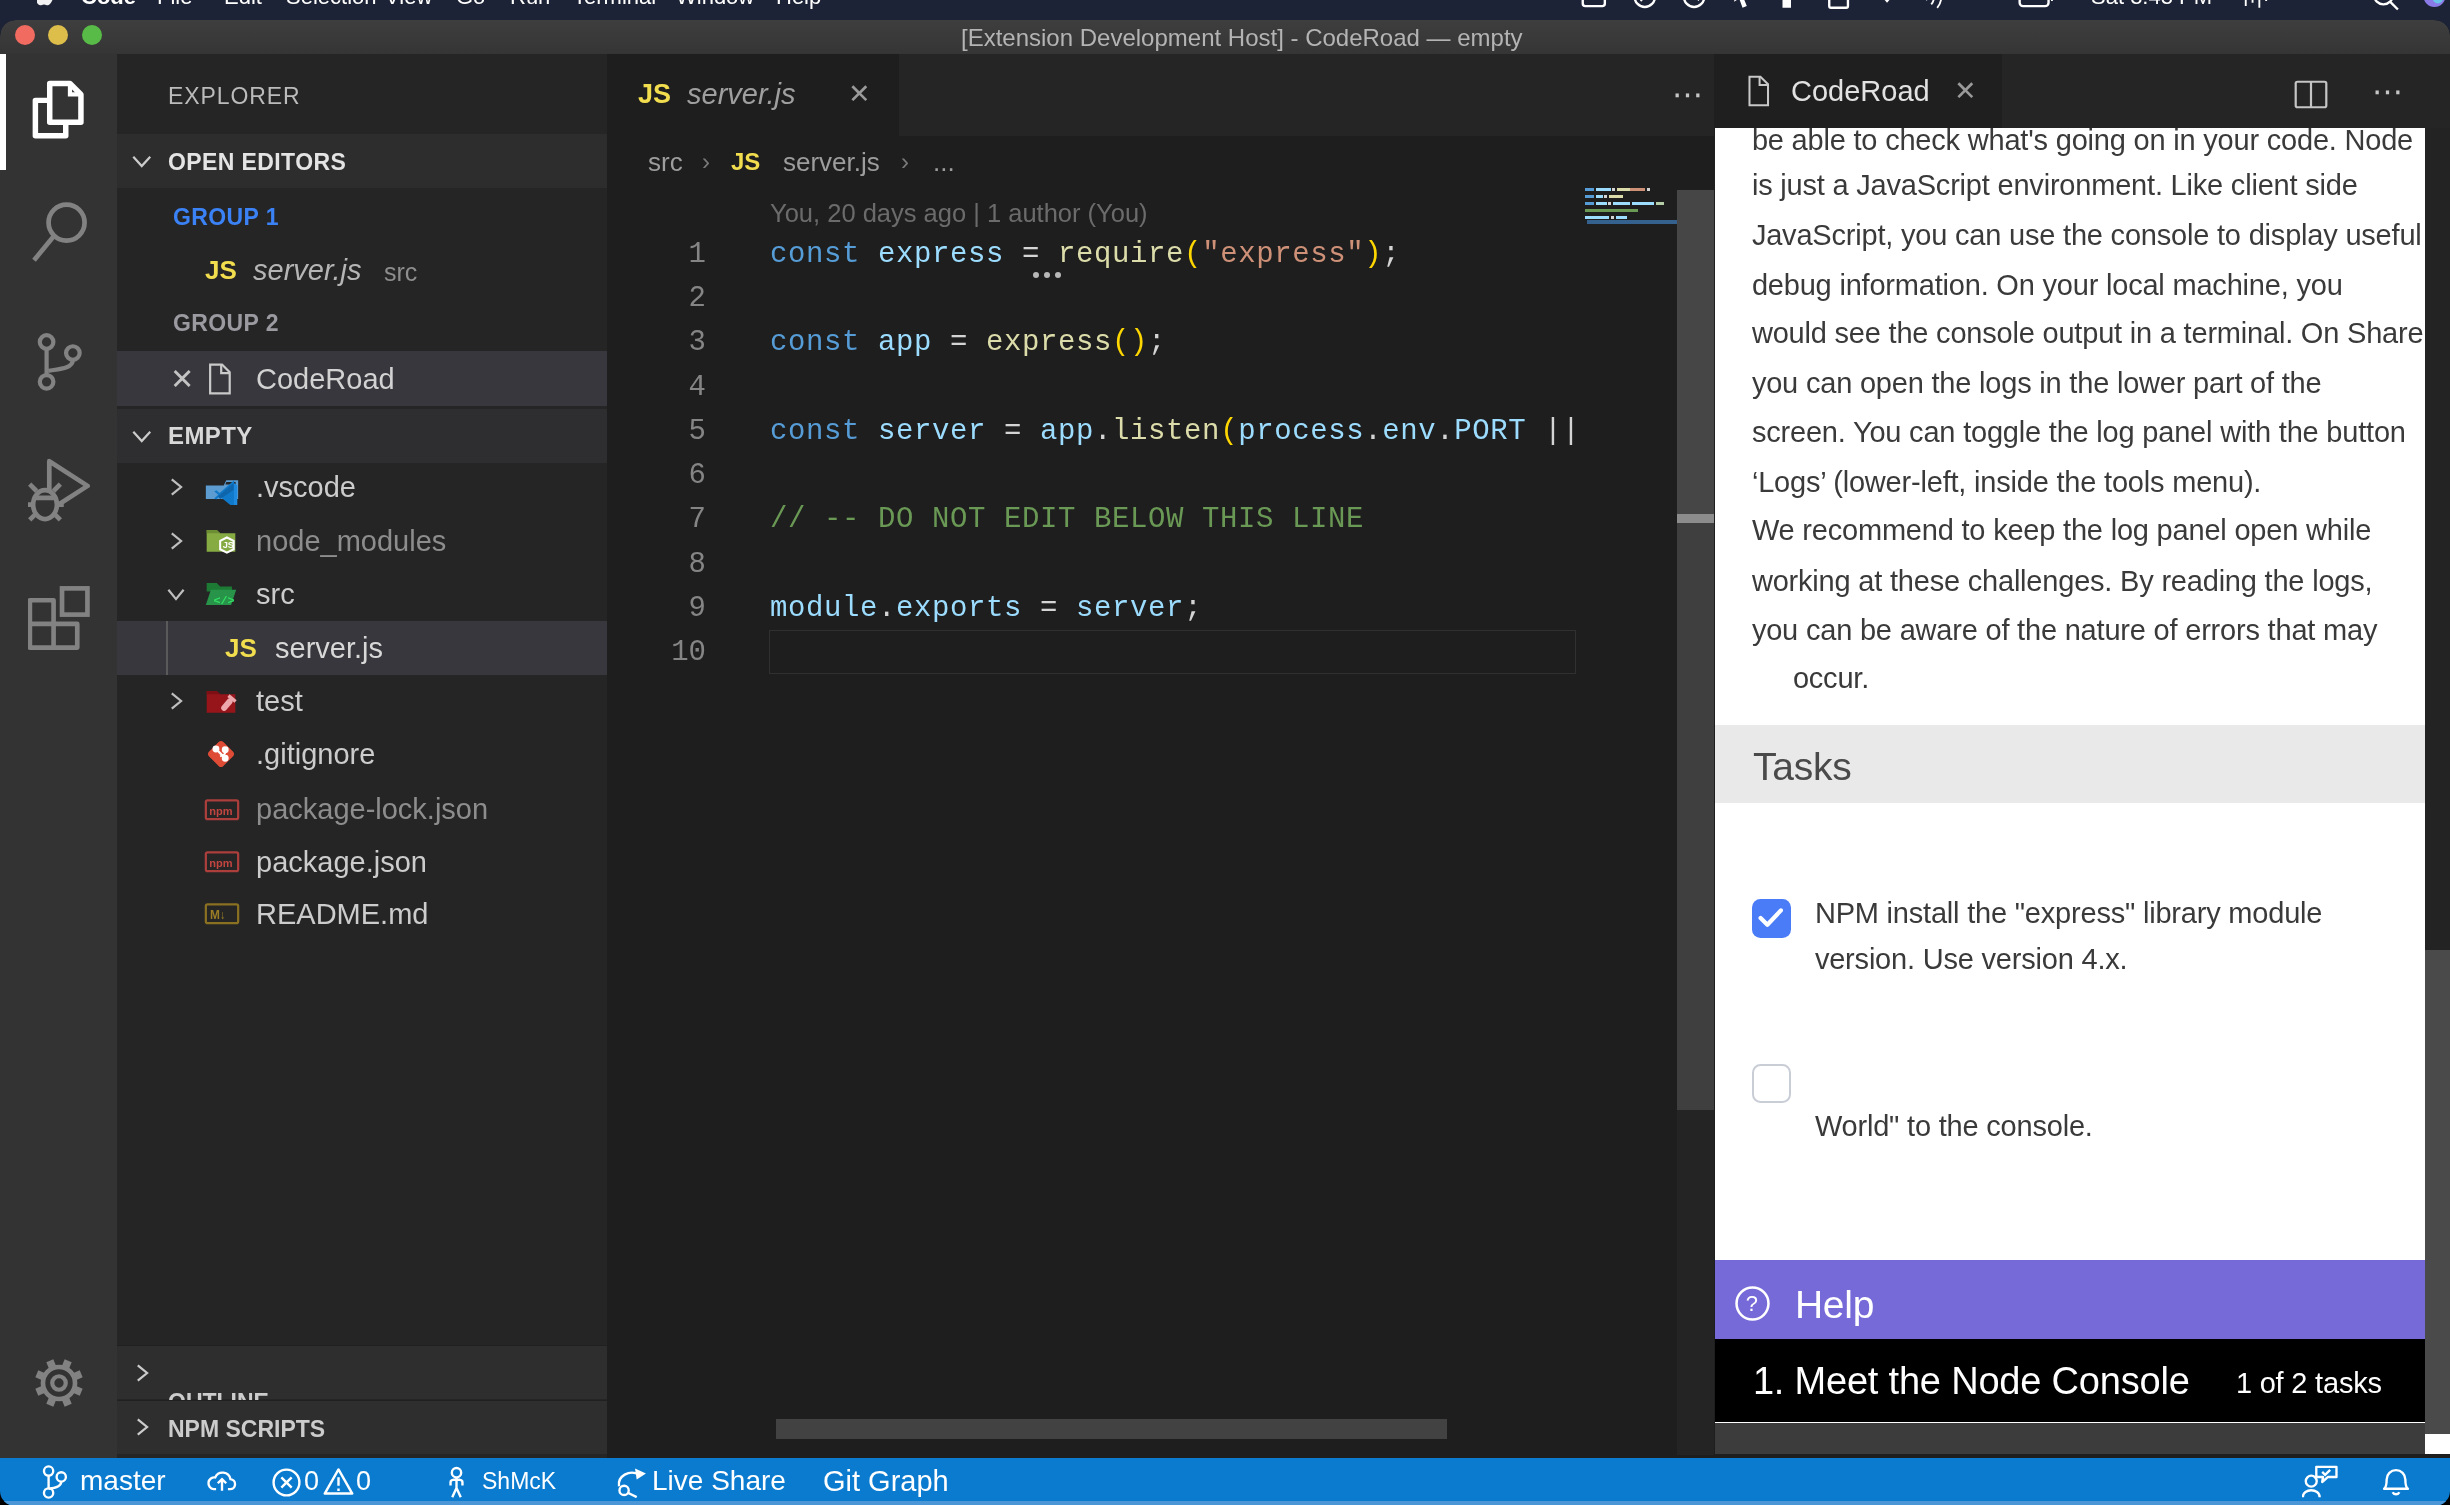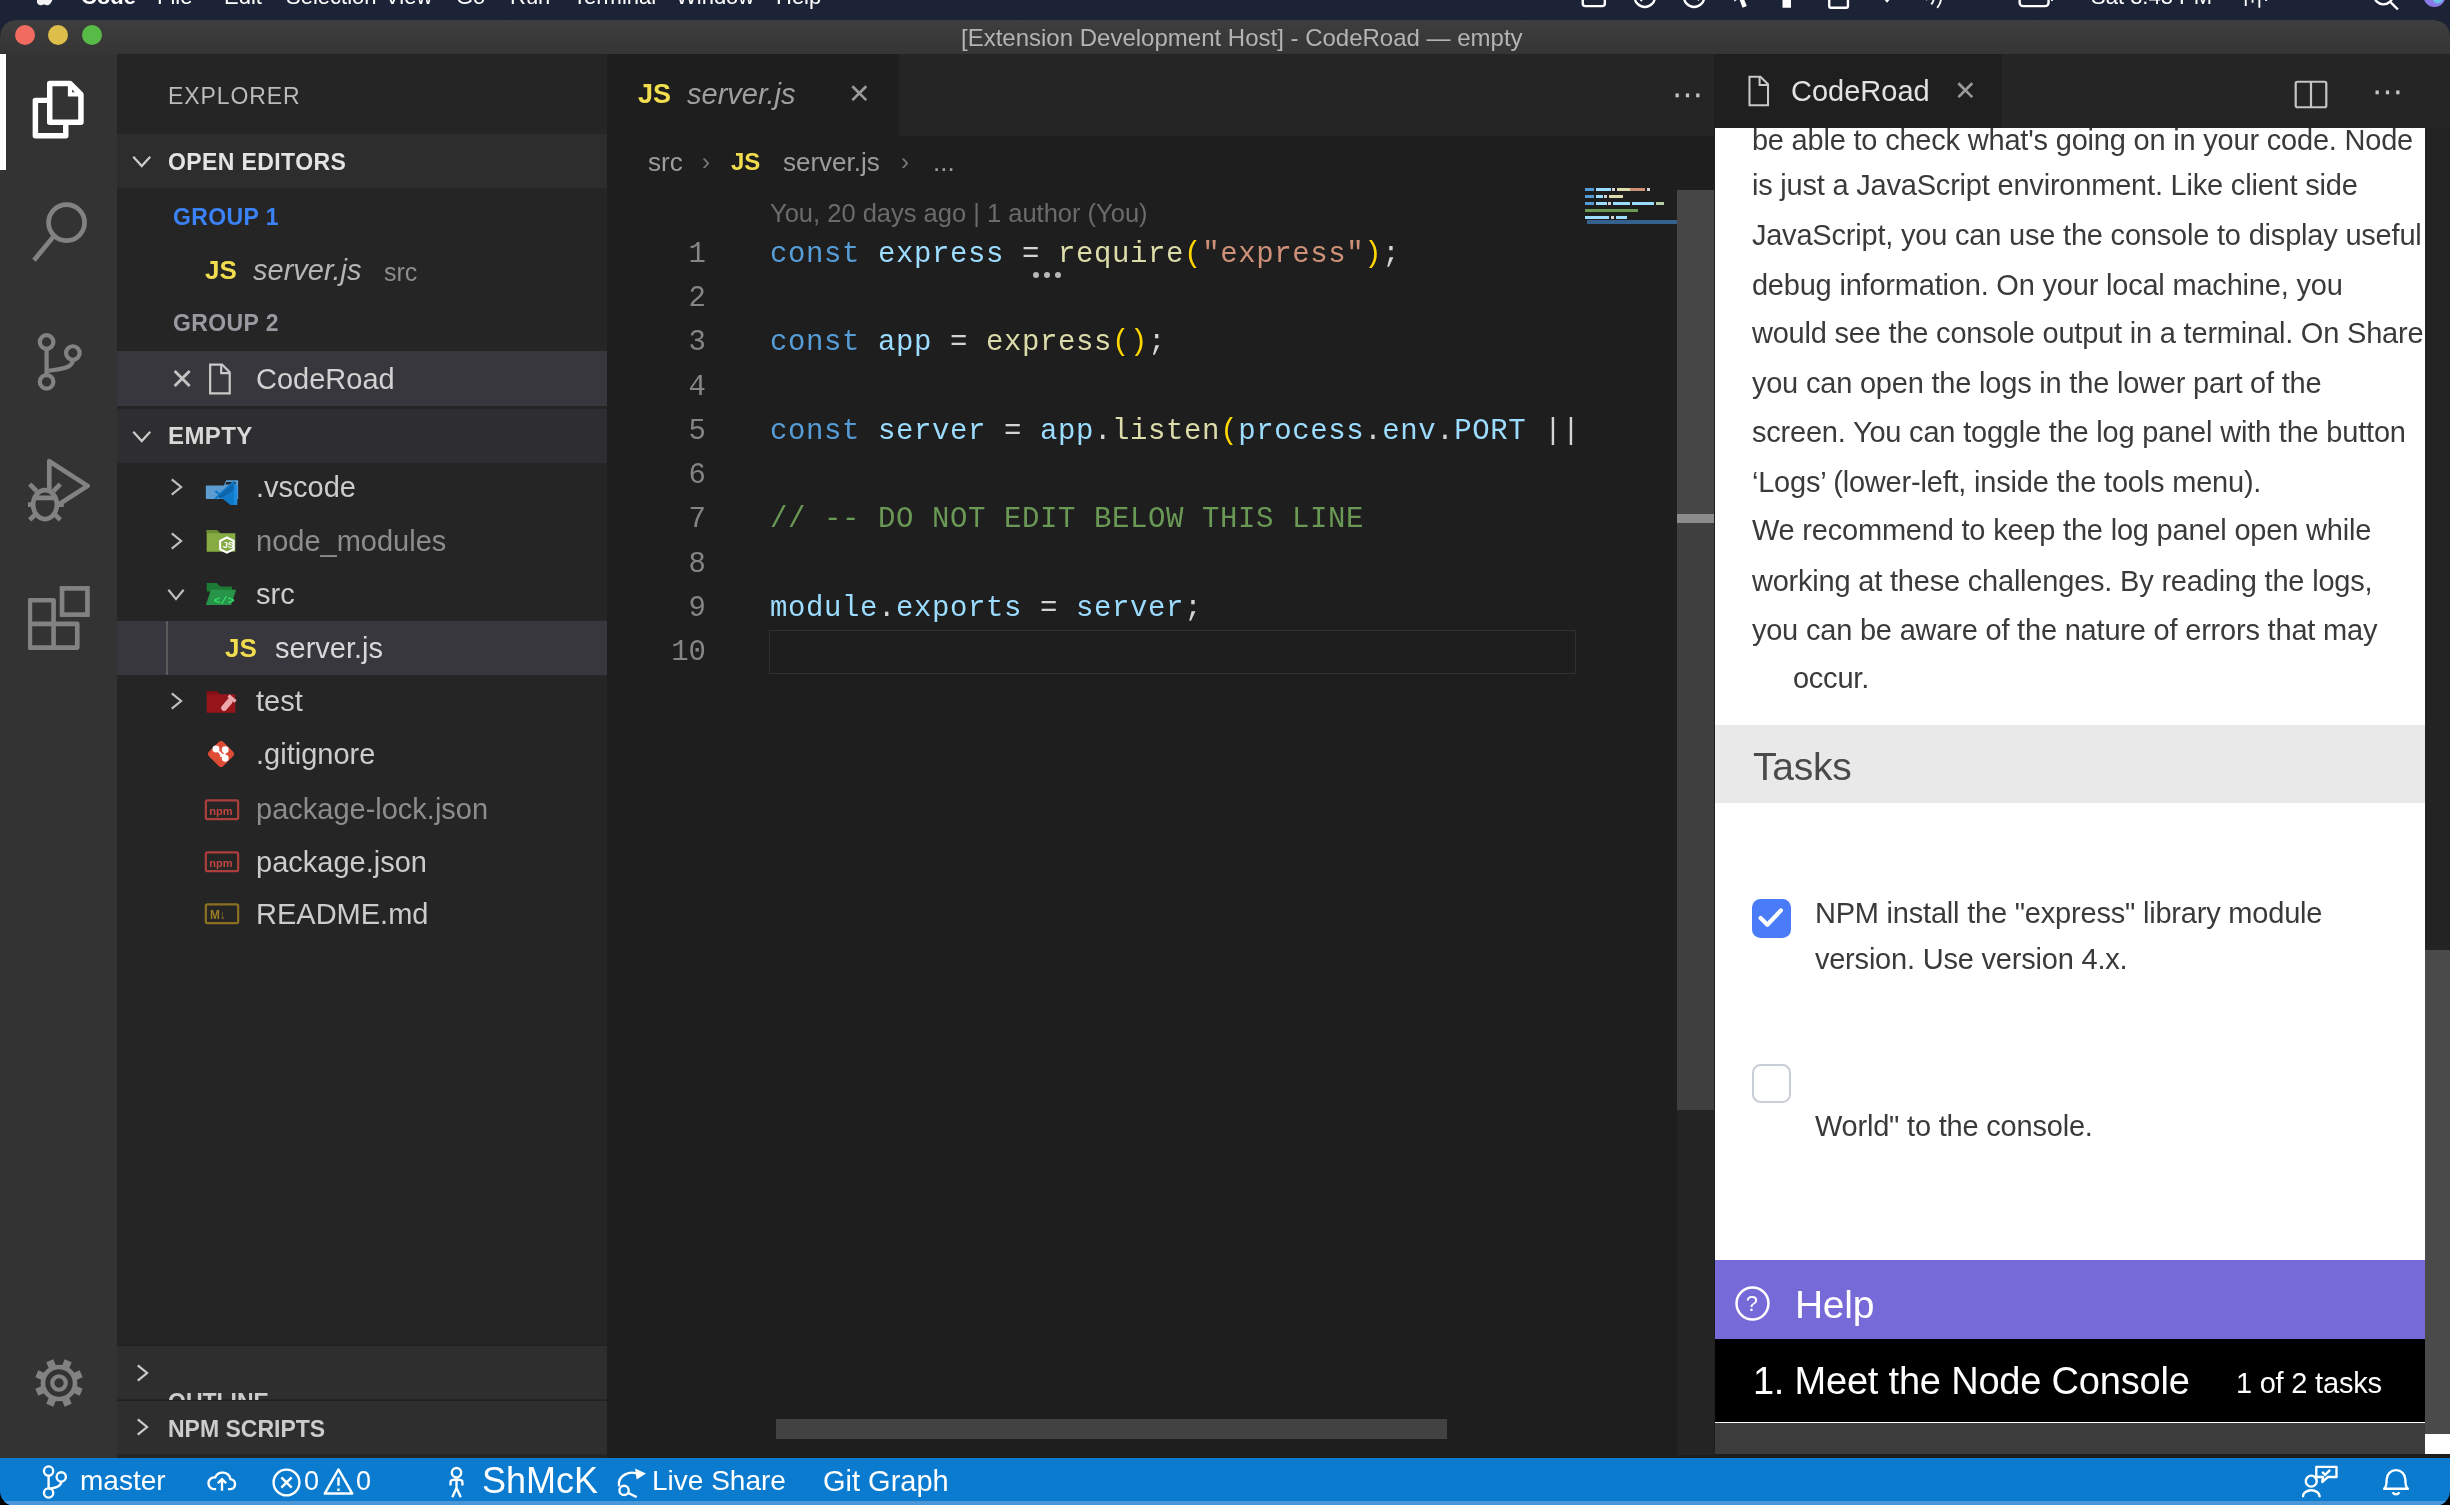--- a/index.html
+++ b/index.html
@@ -393,20 +393,20 @@
     <path d="M24 20 L25 14 H17 V2 H41 V14 H31 Z" stroke-linejoin="round"></path>
       <path d="M24 8 l3.5 3.5 l6 -6"></path>
   </svg>
   <svg class="abs" style="left:2379px;top:6.8px;" width="34" height="34" viewBox="0 0 40 40" fill="none" stroke="#ffffff" stroke-width="2.8">
     <path d="M6 28 C9 26 9 20 9 17 A11 11 0 0 1 31 17 C31 20 31 26 34 28 Z" stroke-linejoin="round"></path>
     <path d="M16 32 A4.5 4.5 0 0 0 24 32"></path>
   </svg>
   <div class="t" style="left:80px;top:23px;font-size:28px;color:#fff;">master</div>
   <div class="t" style="left:304px;top:23px;font-size:27px;color:#fff;">0</div>
   <div class="t" style="left:356px;top:23px;font-size:27px;color:#fff;">0</div>
-  <div class="t" style="left:482px;top:23px;font-size:36px;color:#fff;">ShMcK</div>
+  <div class="t" style="left:482px;top:23px;font-size:23px;color:#fff;">ShMcK</div>
   <div class="t" style="left:652px;top:23px;font-size:28px;color:#fff;">Live Share</div>
   <div class="t" style="left:823px;top:23px;font-size:29px;color:#fff;">Git Graph</div>
 </div>
 
 <div class="abs" style="left:0;top:20.4px;width:15.3px;height:15.3px;background:radial-gradient(circle at 15.3px 15.3px, rgba(0,0,0,0) 14.5px, #1d2336 15.3px);"></div>
 <div class="abs" style="left:2435px;top:20.4px;width:15.3px;height:15.3px;background:radial-gradient(circle at 0 15.3px, rgba(0,0,0,0) 14.5px, #1d2336 15.3px);"></div>
 
 
 </body></html>

